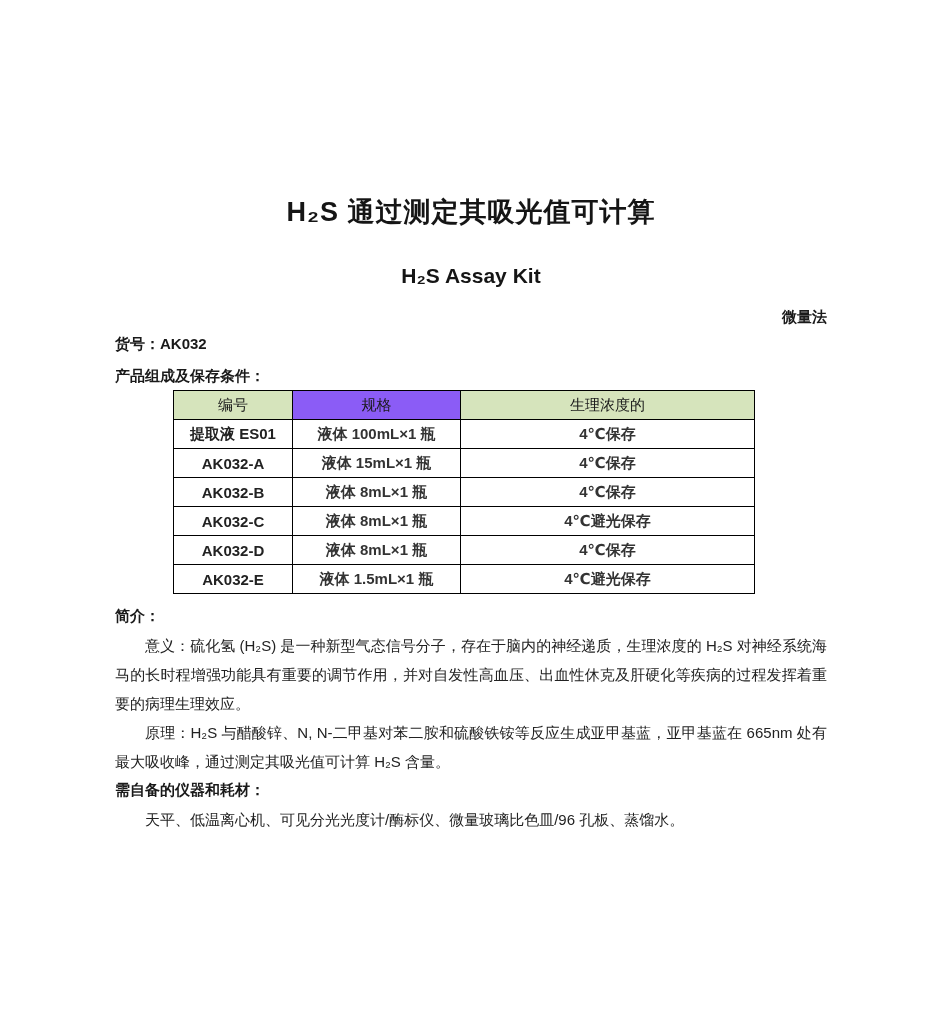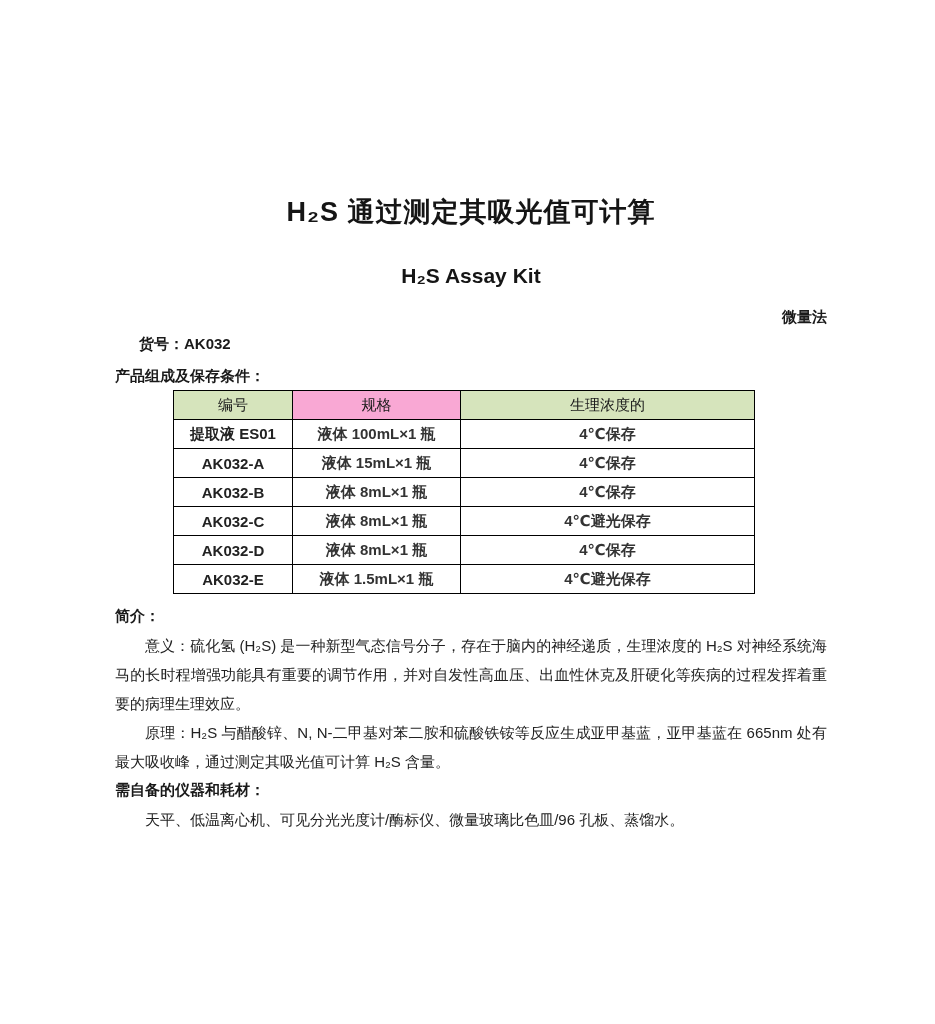--- a/index.html
+++ b/index.html
@@ -42,21 +42,21 @@
     font-weight: bold;
     line-height: 15px;
     margin-top: 20px;
   }
   .info-line {
     font-size: 15px;
     font-weight: bold;
     line-height: 15px;
     margin-top: 17px;
   }
-  .info-line.first { margin-top: 12px; margin-left: 24px; }
+  .info-line.first { margin-top: 12px; }
   table.components {
     border-collapse: collapse;
     table-layout: fixed;
     width: 581px;
     margin-left: 58px;
     margin-top: 7px;
   }
   table.components col.c1 { width: 119px; }
   table.components col.c2 { width: 168px; }
   table.components col.c3 { width: 294px; }
@@ -114,21 +114,21 @@
 
   <table class="components">
     <colgroup>
         <col class="c1">
         <col class="c2">
         <col class="c3">
       </colgroup>
     <thead>
       <tr>
         <th style="background: rgb(214, 228, 188);">编号</th>
-        <th style="background: #f9a8d4;">规格</th>
+        <th style="background: #8b5cf6;">规格</th>
         <th style="background: rgb(214, 228, 188);">生理浓度的</th>
       </tr>
     </thead>
     <tbody>
       <tr>
         <td class="id-cell">提取液 ES01</td>
         <td>液体 100mL×1 瓶</td>
         <td>4℃保存</td>
       </tr>
       <tr>

